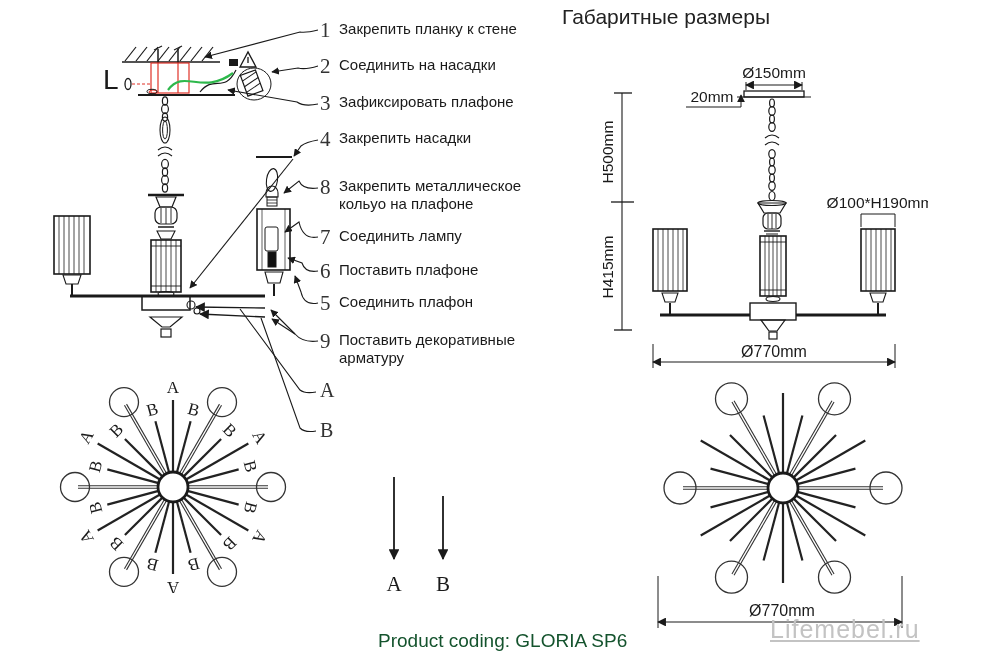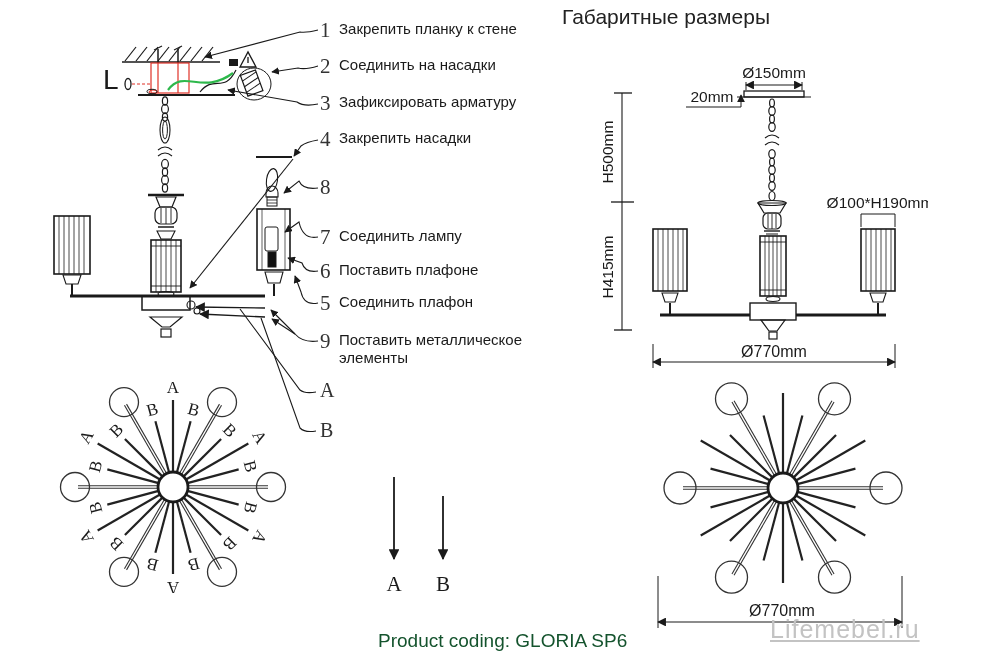--- a/index.html
+++ b/index.html
@@ -176,44 +176,45 @@
       <div class="callout" style="top: 20px;">
         <span class="num">1</span>
         <span class="txt b">Закрепить планку к стене</span>
       </div>
       <div class="callout" style="top: 56px;">
         <span class="num">2</span>
         <span class="txt">Соединить на насадки</span>
       </div>
       <div class="callout" style="top: 93px;">
         <span class="num">3</span>
-        <span class="txt b">Зафиксировать арматуру</span>
+        <span class="txt b">Зафиксировать плафоне</span>
       </div>
       <div class="callout" style="top: 129px;">
         <span class="num">4</span>
         <span class="txt b">Закрепить насадки</span>
       </div>
       <div class="callout" style="top: 177px;">
         <span class="num">8</span>
+        <span class="txt b">Закрепить металлическое кольуо на плафоне</span>
       </div>
       <div class="callout" style="top: 227px;">
         <span class="num">7</span>
         <span class="txt">Соединить лампу</span>
       </div>
       <div class="callout" style="top: 261px;">
         <span class="num">6</span>
         <span class="txt">Поставить плафоне</span>
       </div>
       <div class="callout" style="top: 293px;">
         <span class="num">5</span>
         <span class="txt">Соединить плафон</span>
       </div>
       <div class="callout" style="top: 331px;">
         <span class="num">9</span>
-        <span class="txt">Поставить металлическое элементы</span>
+        <span class="txt">Поставить декоративные арматуру</span>
       </div>
       <div class="callout" style="top: 380px;">
         <span class="num letter">A</span>
       </div>
       <div class="callout" style="top: 420px;">
         <span class="num letter">B</span>
       </div>
     </div>
 
   <svg style="left:580px;top:40px" width="417" height="340" viewBox="580 40 417 340">

